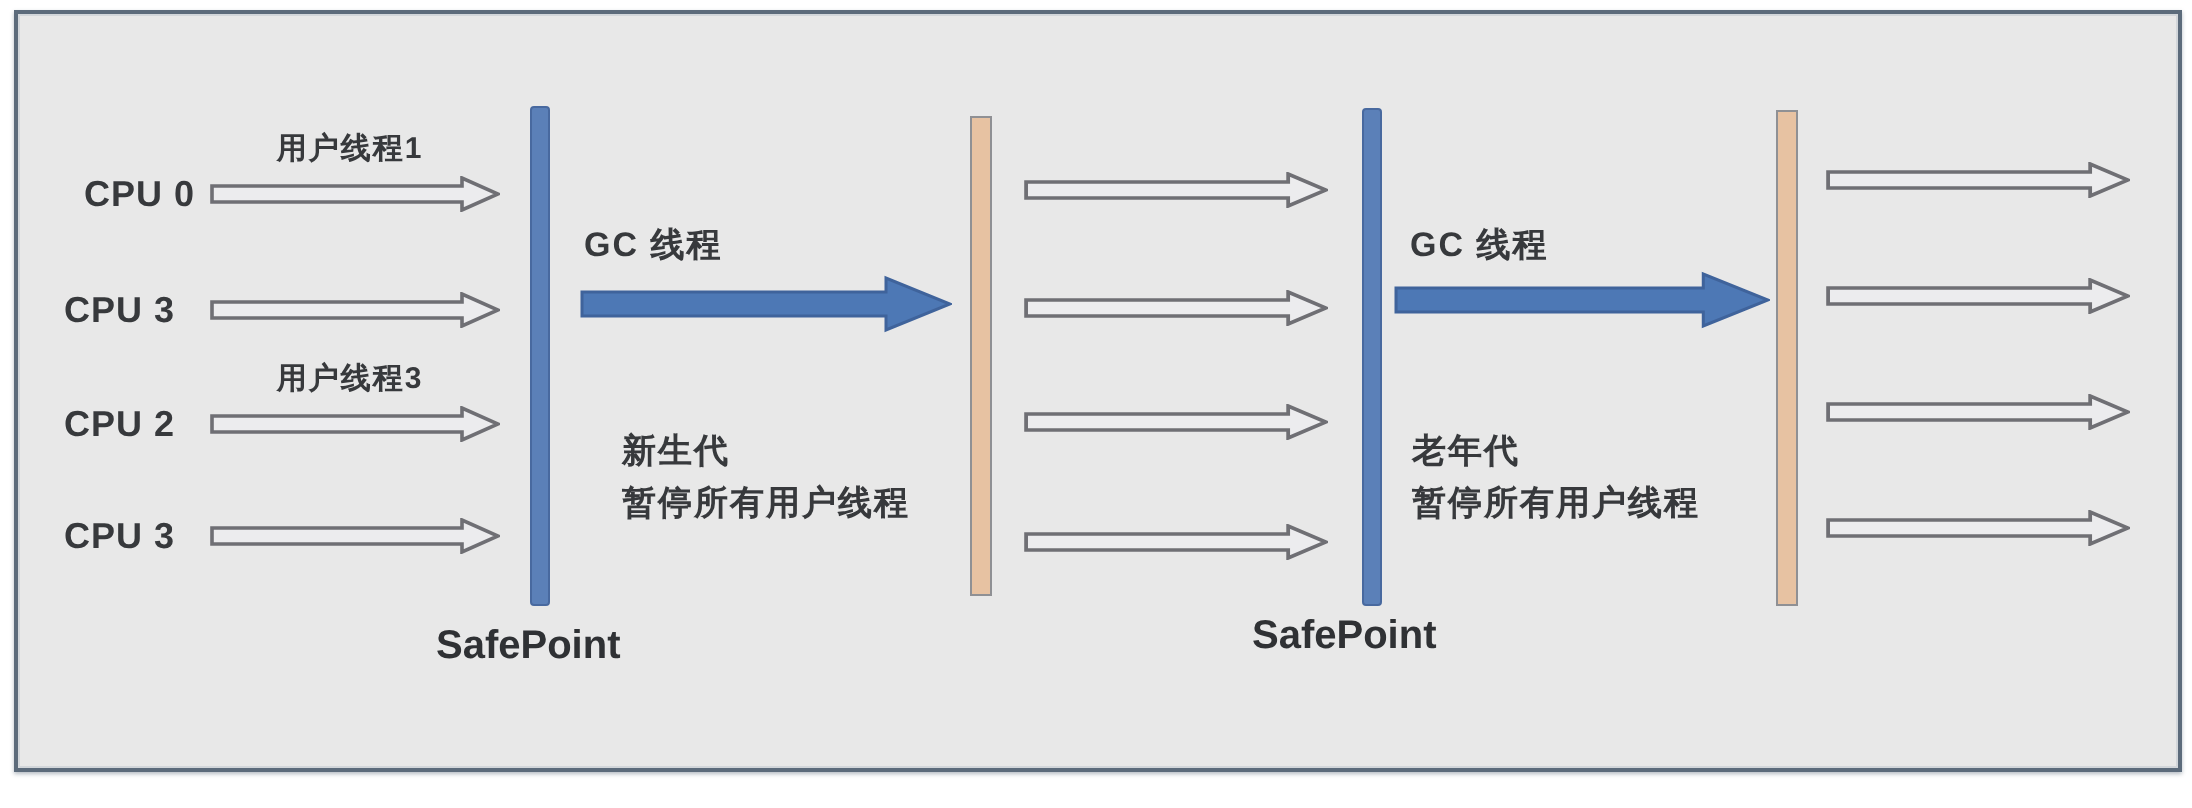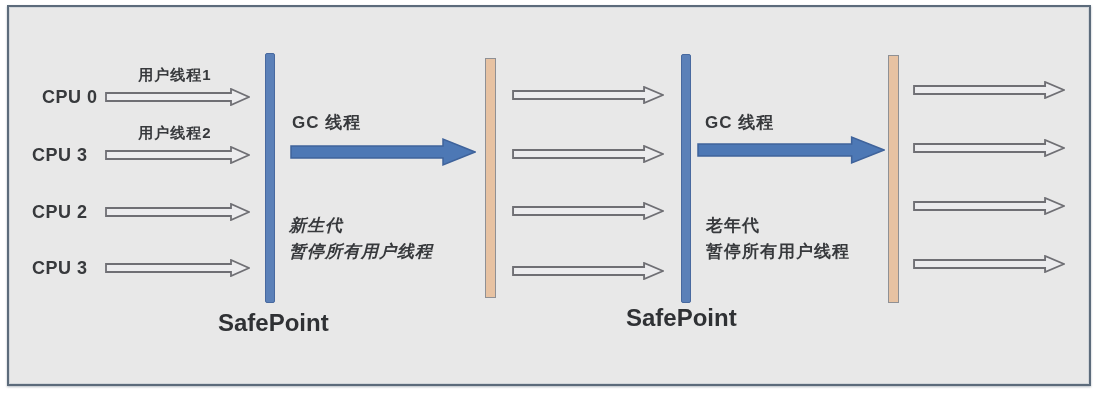--- a/index.html
+++ b/index.html
@@ -10,21 +10,21 @@
   .frame{
     position:absolute;left:7px;top:5px;width:1084px;height:381px;
     background:#e8e8e8;border:2px solid #5c6b7b;box-sizing:border-box;
     box-shadow:inset 0 0 0 1px #d2d6da, 0 1px 2px rgba(90,107,123,.45);
   }
   .lbl{position:absolute;color:#37393c;font-weight:bold;white-space:nowrap;}
   .cpu{font-size:18px;line-height:22px;letter-spacing:.5px;}
   .thr{font-size:15px;line-height:18px;width:130px;text-align:center;letter-spacing:1px;}
   .gc{font-size:17px;line-height:22px;width:120px;letter-spacing:1px;}
   .stage{position:absolute;color:#37393c;font-weight:bold;font-size:17px;line-height:26px;letter-spacing:1px;}
-  .sp{font-size:24px;line-height:24px;color:#2f3134;}
+  .sp{font-size:20px;line-height:24px;color:#2f3134;}
   .vbar-blue{
     position:absolute;width:10px;background:#5b80b8;
     border:1px solid #48699f;border-radius:2px;box-sizing:border-box;
   }
   .vbar-tan{
     position:absolute;width:11px;background:#e7c2a2;
     border:1px solid #8f9094;box-sizing:border-box;
   }
   svg.arr{position:absolute;display:block;}
 </style>
@@ -33,42 +33,42 @@
 
 <div class="page">
   <div class="frame"></div>
 
   <div class="lbl cpu" style="left:32px;top:86px;margin-left:10px;">CPU 0</div>
   <div class="lbl cpu" style="left:32px;top:144px;">CPU 3</div>
   <div class="lbl cpu" style="left:32px;top:201px;">CPU 2</div>
   <div class="lbl cpu" style="left:32px;top:257px;text-align:right;">CPU 3</div>
 
   <div class="lbl thr" style="left:110px;top:66px;">用户线程1</div>
-  <div class="lbl thr" style="left:110px;top:124px;">用户线程2</div>
+  <div class="lbl thr" style="left:110px;top:181px;">用户线程3</div>
 
   <svg class="arr" style="left:105px;top:88px;" width="145" height="18" viewBox="0 0 145 18" preserveAspectRatio="none">
       <polygon points="1,5 126,5 126,1 144,9 126,17 126,13 1,13" fill="#ececee" stroke="#6f6f74" stroke-width="1.8"></polygon>
     </svg>
   <svg class="arr" style="left:105px;top:146px;" width="145" height="18" viewBox="0 0 145 18" preserveAspectRatio="none">
       <polygon points="1,5 126,5 126,1 144,9 126,17 126,13 1,13" fill="#ececee" stroke="#6f6f74" stroke-width="1.8"></polygon>
     </svg>
   <svg class="arr" style="left:105px;top:203px;" width="145" height="18" viewBox="0 0 145 18" preserveAspectRatio="none">
       <polygon points="1,5 126,5 126,1 144,9 126,17 126,13 1,13" fill="#ececee" stroke="#6f6f74" stroke-width="1.8"></polygon>
     </svg>
   <svg class="arr" style="left:105px;top:259px;" width="145" height="18" viewBox="0 0 145 18" preserveAspectRatio="none">
       <polygon points="1,5 126,5 126,1 144,9 126,17 126,13 1,13" fill="#ececee" stroke="#6f6f74" stroke-width="1.8"></polygon>
     </svg>
 
   <div class="vbar-blue" style="left:265px;top:53px;height:250px;"></div>
 
   <div class="lbl gc" style="left:292px;top:112px;">GC 线程</div>
   <svg class="arr" style="left:290px;top:137px;" width="186" height="30" viewBox="0 0 186 30" preserveAspectRatio="none">
       <polygon points="1,9 153,9 153,2 185,15 153,28 153,21 1,21" fill="#4d78b5" stroke="#3f639b" stroke-width="1.5"></polygon>
     </svg>
-  <div class="stage" style="left:289px;top:213px;font-style:italic;">
+  <div class="stage" style="left:311px;top:213px;">
     <div>新生代</div>
     <div>暂停所有用户线程</div>
   </div>
 
   <div class="vbar-tan" style="left:485px;top:58px;height:240px;"></div>
 
   <svg class="arr" style="left:512px;top:86px;" width="152" height="18" viewBox="0 0 145 18" preserveAspectRatio="none">
       <polygon points="1,5 126,5 126,1 144,9 126,17 126,13 1,13" fill="#ececee" stroke="#6f6f74" stroke-width="1.8"></polygon>
     </svg>
   <svg class="arr" style="left:512px;top:145px;" width="152" height="18" viewBox="0 0 145 18" preserveAspectRatio="none">

